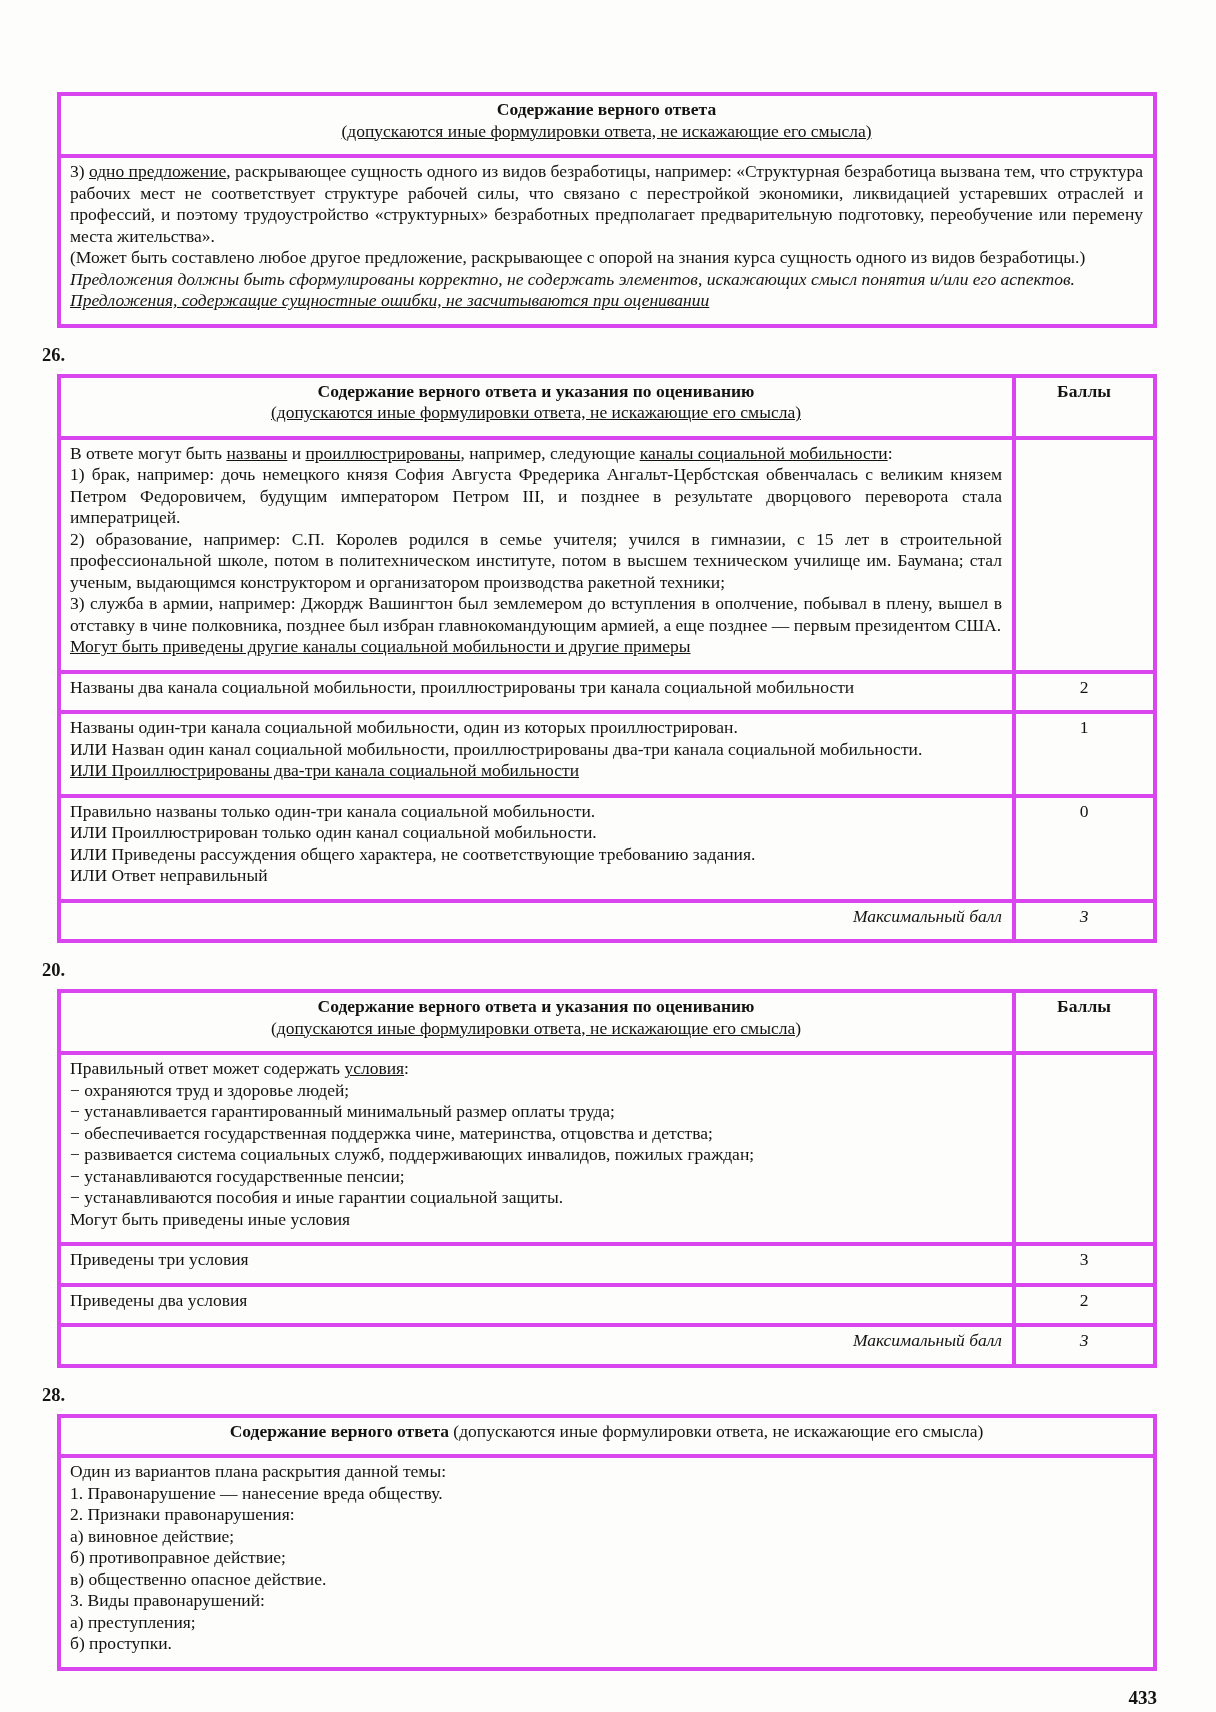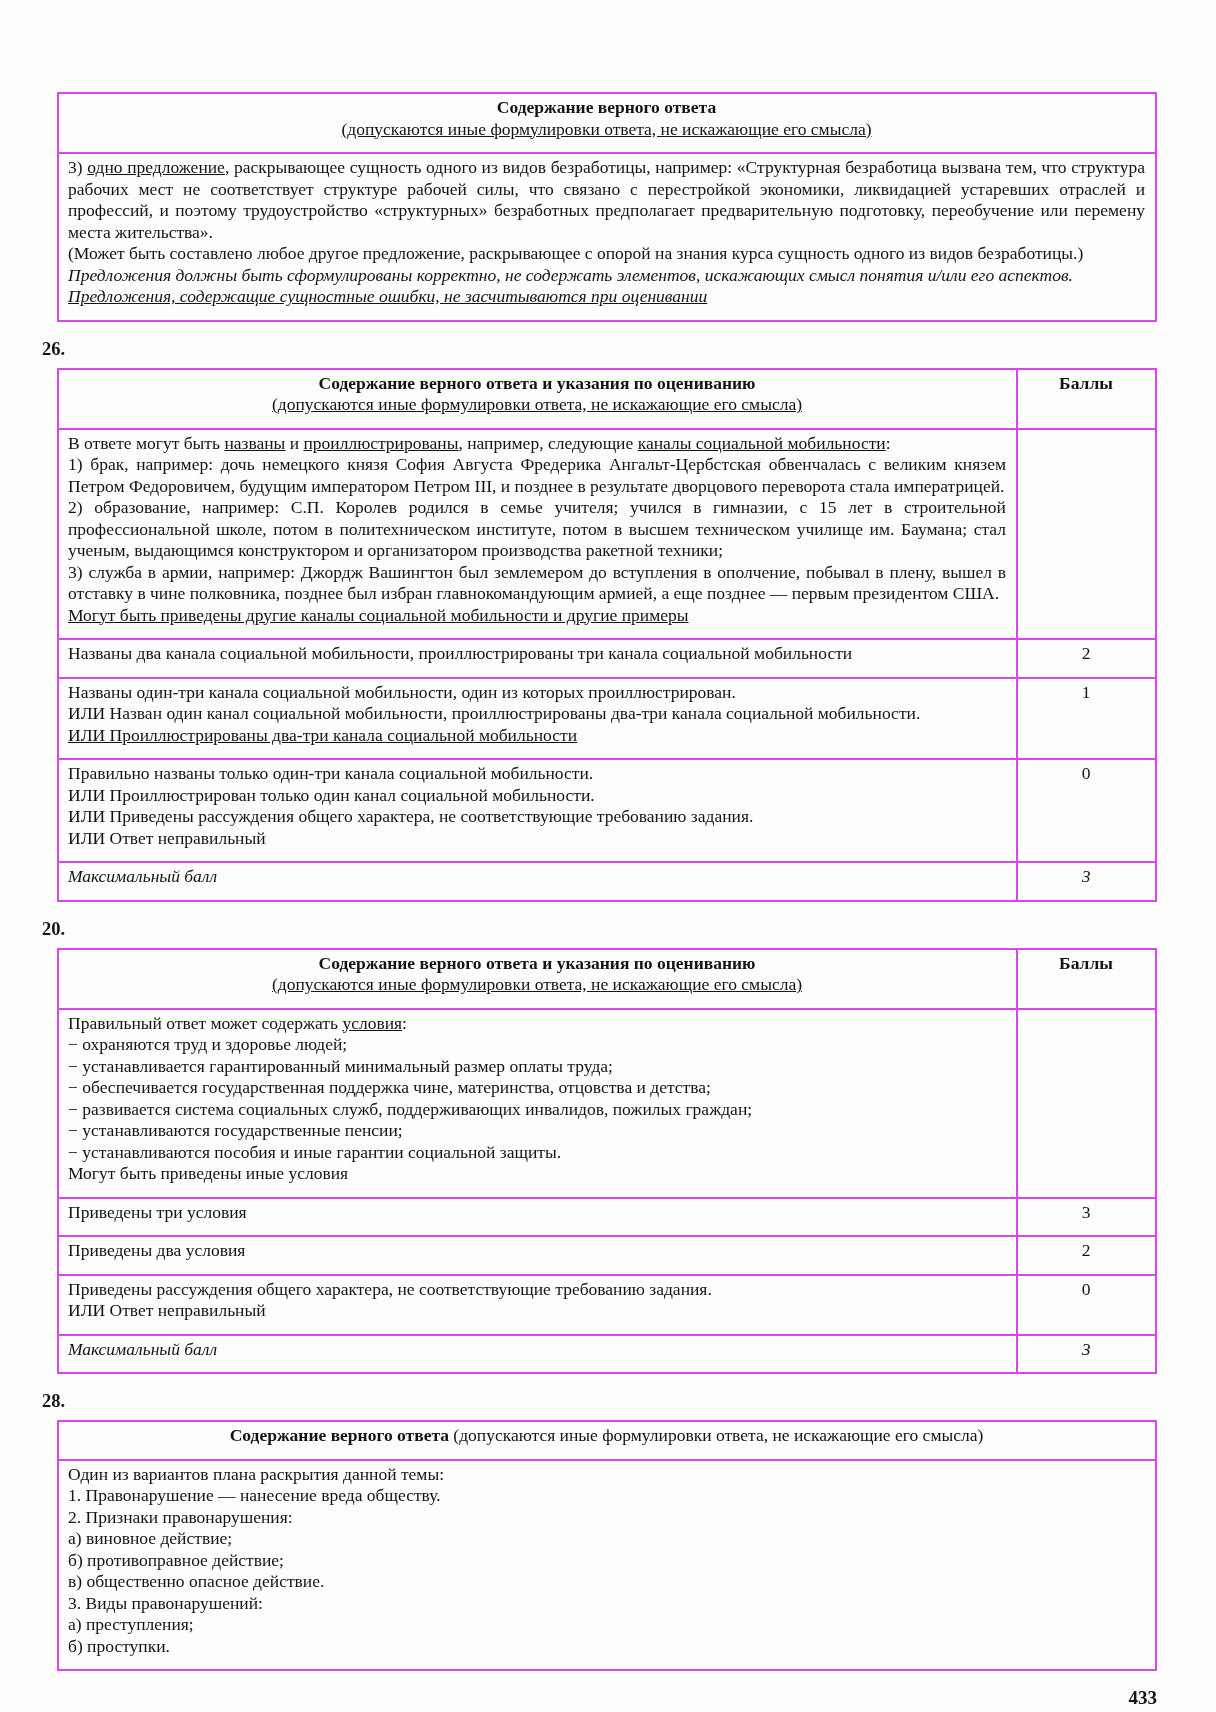--- a/index.html
+++ b/index.html
@@ -10,33 +10,33 @@
     color:#131313;
     -webkit-font-smoothing:antialiased;
   }
   .sheet{padding-top:92px;}
   .t{
     width:1100px;margin-left:57px;
     border-collapse:collapse;
     font-size:17.5px;line-height:21.5px;
   }
   .t td{
-    border:2px solid #d946ef;
+    border:4px solid #d946ef;
     padding:3px 10px 12px 9px;
     vertical-align:top;
   }
   .hdr{text-align:center;font-weight:bold;padding-top:4px;padding-bottom:5px;}
   .hdr .sub{font-weight:normal;}
   .shdr{width:118px;text-align:center;font-weight:bold;}
   .score{width:118px;text-align:center;font-weight:normal;}
   .t p{margin:0;}
   .just{text-align:justify;}
   .u{text-decoration:underline;}
   .i{font-style:italic;}
-  .maxcell{text-align:left;padding-right:18px;margin-top:28px;}
+  .maxcell{text-align:right;padding-right:18px;margin-top:28px;}
   .qnum{
     font-weight:bold;font-size:18.5px;
     margin:17px 0 8px 42px;
     font-family:"Liberation Serif", serif;
   }
   .pagenum{
     width:1100px;margin-left:57px;margin-top:16px;
     text-align:right;font-size:19px;font-weight:bold;
     font-family:"Liberation Serif", serif;
   }
@@ -144,27 +144,20 @@
           </td>
       <td class="score">3</td>
     </tr>
     <tr>
       <td>
             <p>Приведены два условия</p>
           </td>
       <td class="score">2</td>
     </tr>
     <tr>
-      <td>
-        <p>Приведены рассуждения общего характера, не соответствующие требованию задания.</p>
-        <p>ИЛИ Ответ неправильный</p>
-      </td>
-      <td class="score">0</td>
-    </tr>
-    <tr>
       <td class="maxcell"><span class="i">Максимальный балл</span></td>
       <td class="score i">3</td>
     </tr>
   </tbody>
     </table>
 
   <div class="qnum">28.</div>
   <table class="t">
     <tbody>
         <tr>

